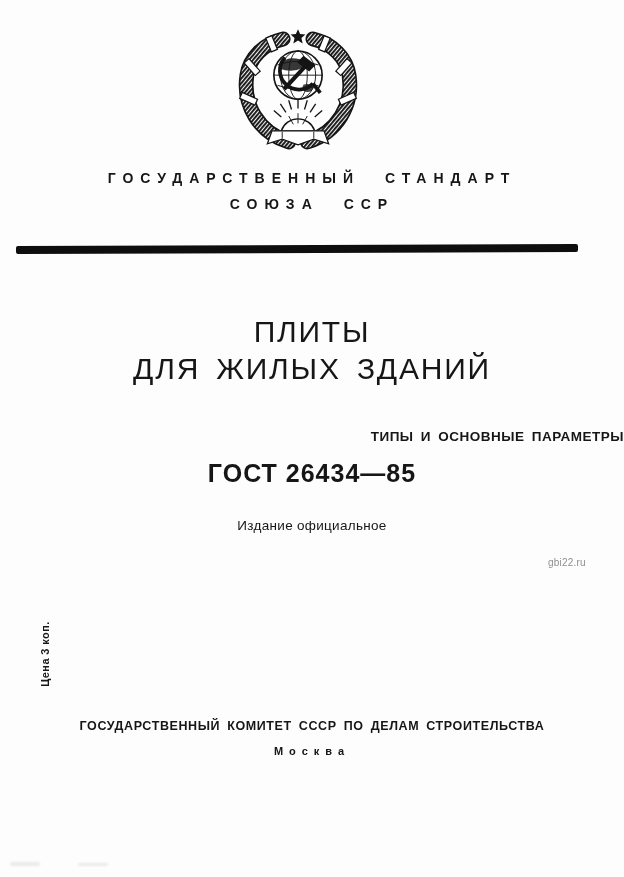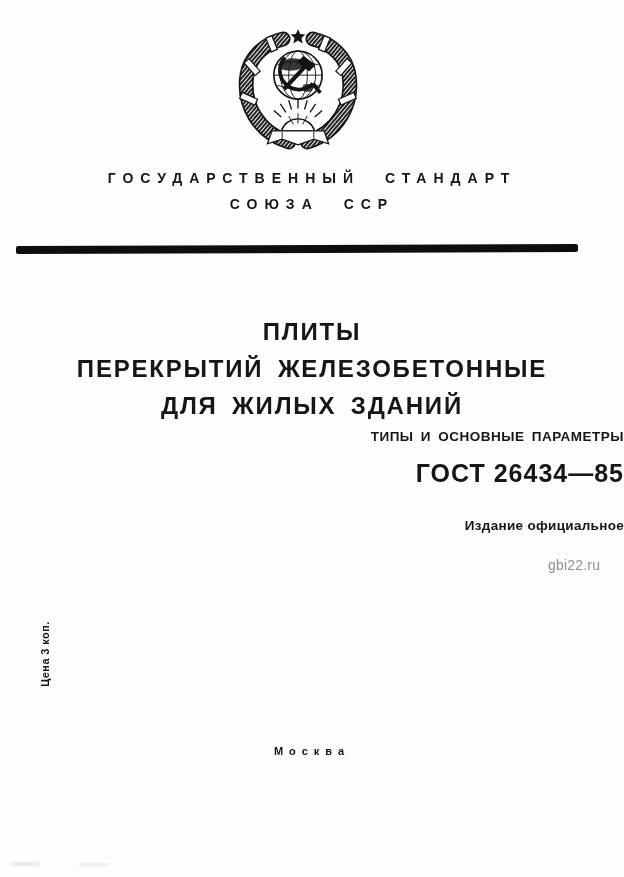--- a/index.html
+++ b/index.html
@@ -12,29 +12,29 @@
   .abs-center { position:absolute; left:0; right:0; text-align:center; }
   .emblem { position:absolute; left:233px; top:26px; width:130px; height:128px; }
   .org-line { font-weight:bold; font-size:14px; letter-spacing:7px; word-spacing:14px; }
   .org1 { top:170px; }
   .org2 { top:196px; }
   .rule {
     position:absolute; left:16px; top:245px; width:562px; height:8px;
     background:#0e0e0e; border-radius:2px; transform:rotate(-0.2deg);
   }
   .title-block {
-    top:313px; font-weight:bold; font-size:24px;
+    top:313px; font-weight:normal; font-size:30px;
     letter-spacing:1.8px; word-spacing:6px; line-height:37px;
   }
   .subtitle { top:429px; font-weight:bold; font-size:13.5px; letter-spacing:0.5px; word-spacing:3px;text-align:right; }
-  .gost { top:459px; font-weight:bold; font-size:25px; letter-spacing:1px;text-align:right; }
-  .edition { top:518px; font-weight:bold; font-size:13.5px; letter-spacing:0.3px;text-align:right; }
+  .gost { top:459px; font-weight:bold; font-size:25px; letter-spacing:1px; }
+  .edition { top:518px; font-weight:normal; font-size:13.5px; letter-spacing:0.3px; }
   .watermark {
     position:absolute; left:548px; top:557px;
-    font-size:14px; color:#8f8f8f; letter-spacing:0.2px;
+    font-size:10px; color:#8f8f8f; letter-spacing:0.2px;
   }
   .price {
     position:absolute; left:-1px; top:646px; width:92px; height:16px;
     line-height:16px; text-align:center; font-weight:bold; font-size:11px;
     letter-spacing:0.4px; transform:rotate(-90deg);
   }
   .committee { top:719px; font-weight:bold; font-size:12.5px; letter-spacing:0.6px; word-spacing:3px; }
   .city { top:745px; font-weight:bold; font-size:11px; letter-spacing:6px; }
   .smudge { position:absolute; background:#c9c9c9; opacity:0.35; border-radius:2px; filter:blur(1px); }
 </style>
@@ -106,32 +106,32 @@
     </svg>
   </div>
 
   <div class="abs-center org-line org1">ГОСУДАРСТВЕННЫЙ СТАНДАРТ</div>
   <div class="abs-center org-line org2">СОЮЗА ССР</div>
 
   <div class="rule"></div>
 
   <div class="abs-center title-block">
     <div>ПЛИТЫ</div>
-    <div>ПЕРЕКРЫТИЙ ЖЕЛЕЗОБЕТОННЫЕ</div>
     <div>ДЛЯ ЖИЛЫХ ЗДАНИЙ</div>
   </div>
 
   <div class="abs-center subtitle">ТИПЫ И ОСНОВНЫЕ ПАРАМЕТРЫ</div>
 
   <div class="abs-center gost">ГОСТ 26434—85</div>
 
   <div class="abs-center edition">Издание официальное</div>
 
   <div class="watermark">gbi22.ru</div>
 
   <div class="price">Цена 3 коп.</div>
 
+  <div class="abs-center committee">ГОСУДАРСТВЕННЫЙ КОМИТЕТ СССР ПО ДЕЛАМ СТРОИТЕЛЬСТВА</div>
   <div class="abs-center city">Москва</div>
 
   <div class="smudge" style="left:10px; top:862px; width:30px; height:4px;"></div>
   <div class="smudge" style="left:78px; top:863px; width:30px; height:3px;"></div>
 
 </div>
 
 </body></html>

